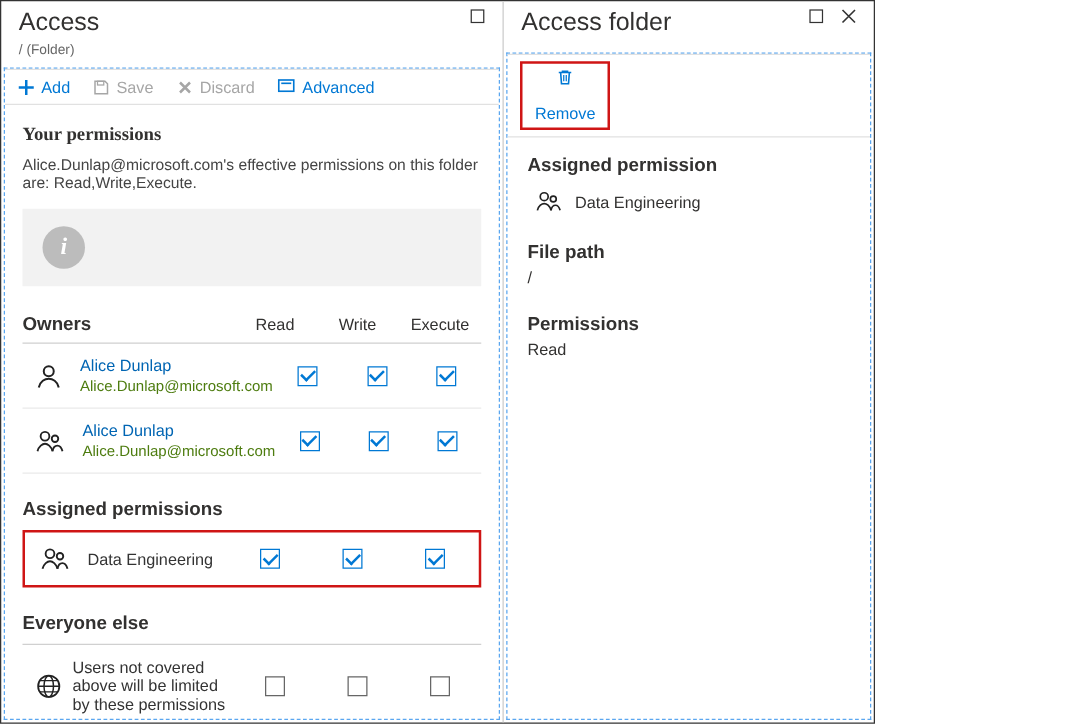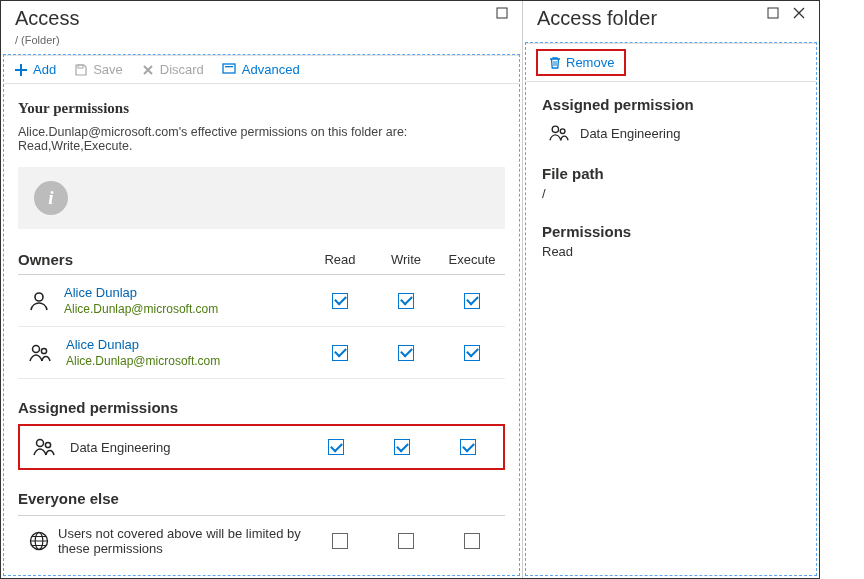--- a/index.html
+++ b/index.html
@@ -1,17 +1,17 @@
 <!DOCTYPE html>
 <html><head>
 <meta charset="utf-8">
 <style>
 * { box-sizing: border-box; margin: 0; padding: 0; }
 body { font-family: "Segoe UI", Arial, sans-serif; font-size: 13px; color: #323130; background: #fff; }
-.app { width: 820px; height: 579px; border: 1px solid #333; display: flex; position: relative; }
+.app { width: 700px; height: 579px; border: 1px solid #333; display: flex; position: relative; }
 .left-panel { flex: 1; border-right: 1px solid #ccc; display: flex; flex-direction: column; min-width: 0; }
 .right-panel { width: 296px; display: flex; flex-direction: column; }
 .left-inner { border: 1px dashed #5aa6f0; margin: 2px; flex: 1; display: flex; flex-direction: column; min-height: 0; }
 .right-inner { border: 1px dashed #5aa6f0; margin: 2px; flex: 1; display: flex; flex-direction: column; }
 .panel-header { padding: 6px 14px 4px 14px; display: flex; align-items: flex-start; justify-content: space-between; }
 .panel-title { font-size: 20px; font-weight: 400; }
 .panel-sub { font-size: 11px; color: #666; margin-top: 0px; padding: 0 14px 6px 14px; }
 .window-controls { display: flex; gap: 14px; align-items: center; }
 .win-icon { width: 12px; height: 12px; display: inline-block; }
 .toolbar { border-top: 1px solid #e1e1e1; border-bottom: 1px solid #e1e1e1; padding: 6px 10px; display: flex; gap: 18px; align-items: center; }
@@ -46,21 +46,21 @@
 .chk.checked { border-color: #0078d4; }
 .chk.checked::after { content: ""; width: 9px; height: 5px; border-left: 2px solid #0078d4; border-bottom: 2px solid #0078d4; transform: rotate(-45deg) translate(1px,-1px); }
 .detail-content { padding: 14px 16px; }
 .dsec { font-size: 15px; font-weight: 600; margin-bottom: 10px; }
 .assigned-line { display: flex; align-items: center; gap: 10px; padding-left: 6px; margin-bottom: 22px; font-size: 13px; }
 .dpath-label { font-size: 15px; font-weight: 600; margin-bottom: 4px; }
 .dpath { font-size: 13px; margin-bottom: 22px; }
 .dperm-label { font-size: 15px; font-weight: 600; margin-bottom: 4px; }
 .dperm { font-size: 13px; }
 .remove-wrap { border-top: 1px solid #e1e1e1; border-bottom: 1px solid #e1e1e1; padding: 5px 10px; }
-.remove-box { border: 2.5px solid #cf1515; display: inline-flex; align-items: center; gap: 4px; padding: 4px 10px; color: #0078d4; font-size: 13px; cursor: pointer; }
+.remove-box { border: 2.5px solid #cf1515; display: inline-flex; align-items: center; gap: 14px; padding: 4px 10px; color: #0078d4; font-size: 13px; cursor: pointer; flex-direction: column; }
 svg { display: block; }
 </style>
 </head>
 <body>
 
 <div class="app">
 
   <div class="left-panel">
     <div class="panel-header">
       <div>

